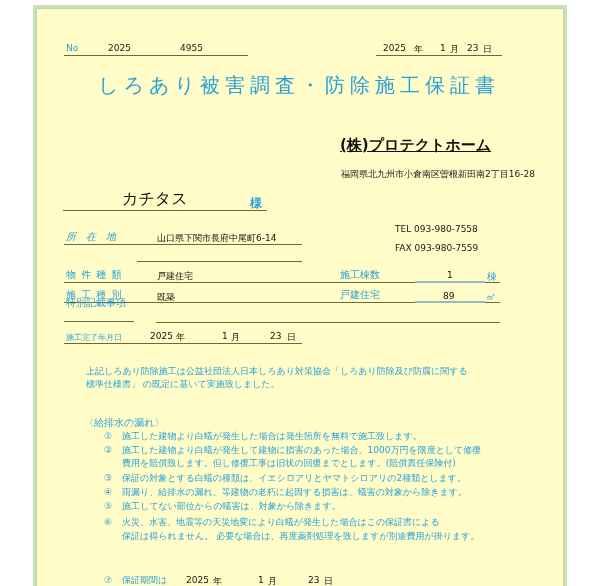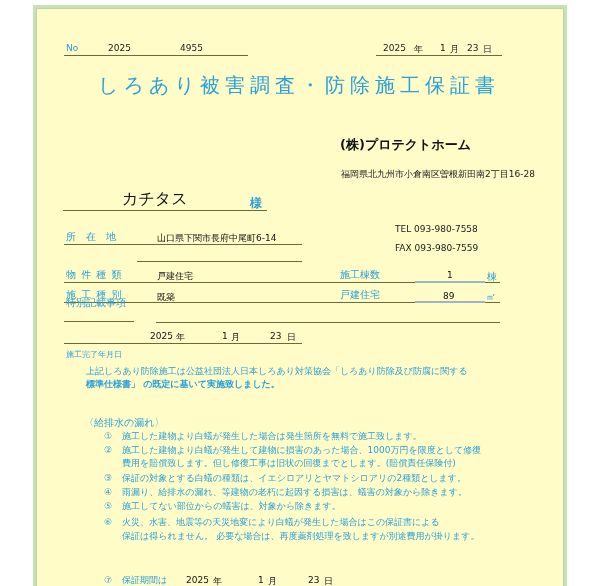--- a/index.html
+++ b/index.html
@@ -11,21 +11,21 @@
     border: 3px solid #c8e0b4;
     box-shadow: inset 0 0 0 1px #b7d6a8;
   }
   .abs { position: absolute; white-space: nowrap; }
   .blue { color: #2aa0d8; }
   .black { color: #1a1a1a; }
   .uline { position: absolute; height: 1px; background: #6b6b3a; }
   .bline { position: absolute; height: 2px; background: #9ab6c8; }
   .sm { font-size: 9px; }
   .title { font-size: 20px; letter-spacing: 5px; color: #2aa0d8; }
-  .company { font-size: 13px; font-weight: bold; color: #111; }
+  .company { font-size: 15px; font-weight: bold; color: #111; text-decoration: underline; }
   .addr { font-size: 9px; color: #1a1a1a; }
   .cust { font-size: 16px; color: #111; }
   .lbl { font-size: 10px; color: #2aa0d8; letter-spacing: 1px; }
   .txt { font-size: 9px; color: #2aa0d8; line-height: 13px; }
   .val { font-size: 9px; color: #111; }
 </style>
 </head>
 <body>
 
 <div class="paper"></div>
@@ -47,21 +47,21 @@
 
 <div class="abs company" style="left:340px;top:136px;">(株)プロテクトホーム</div>
 <div class="abs addr" style="left:341px;top:168px;">福岡県北九州市小倉南区曽根新田南2丁目16-28</div>
 <div class="abs addr" style="left:395px;top:184px;margin-top:40px;">TEL 093-980-7558</div>
 <div class="abs addr" style="left:395px;top:199px;margin-top:44px;">FAX 093-980-7559</div>
 
 <div class="abs cust" style="left:122px;top:189px;">カチタス</div>
 <div class="abs blue" style="left:250px;top:195px;font-size:12px;font-weight:bold;">様</div>
 <div class="uline" style="left:63px;top:210px;width:204px;"></div>
 
-<div class="abs lbl" style="left:66px;top:230px;letter-spacing:0;">所　在　地</div>
+<div class="abs lbl" style="left:66px;top:230px;letter-spacing:0;font-style:italic;">所　在　地</div>
 <div class="abs val" style="left:157px;top:232px;">山口県下関市長府中尾町6-14</div>
 <div class="uline" style="left:64px;top:244px;width:238px;"></div>
 <div class="uline" style="left:137px;top:261px;width:165px;"></div>
 
 <div class="abs lbl" style="left:66px;top:268px;">物 件 種 類</div>
 <div class="abs val" style="left:157px;top:270px;">戸建住宅</div>
 <div class="uline" style="left:64px;top:282px;width:436px;"></div>
 
 <div class="abs lbl" style="left:340px;top:268px;letter-spacing:0;">施工棟数</div>
 <div class="abs val" style="left:447px;top:270px;">1</div>
@@ -74,31 +74,31 @@
 
 <div class="abs lbl" style="left:340px;top:288px;letter-spacing:0;">戸建住宅</div>
 <div class="abs val" style="left:443px;top:291px;">89</div>
 <div class="abs blue" style="left:486px;top:290px;font-size:10px;">㎡</div>
 <div class="bline" style="left:415px;top:301px;width:70px;"></div>
 
 <div class="abs lbl" style="left:66px;top:296px;letter-spacing:0;text-align:right;">特別記載事項</div>
 <div class="uline" style="left:64px;top:321px;width:70px;"></div>
 <div class="uline" style="left:156px;top:322px;width:344px;"></div>
 
-<div class="abs blue" style="left:66px;top:332px;font-size:8px;margin-top:17px;">施工完了年月日</div>
+<div class="abs blue" style="left:66px;top:332px;font-size:8px;">施工完了年月日</div>
 <span class="abs val" style="left:150px;top:331px;">2025</span>
 <span class="abs val" style="left:176px;top:331px;">年</span>
 <span class="abs val" style="left:222px;top:331px;">1</span>
 <span class="abs val" style="left:231px;top:331px;">月</span>
 <span class="abs val" style="left:270px;top:331px;">23</span>
 <span class="abs val" style="left:287px;top:331px;">日</span>
 <div class="uline" style="left:64px;top:343px;width:238px;"></div>
 
 <div class="abs txt" style="left:86px;top:365px;">上記しろあり防除施工は公益社団法人日本しろあり対策協会「しろあり防除及び防腐に関する</div>
-<div class="abs txt" style="left:86px;top:378px;font-weight:bold;">標準仕様書」 の既定に基いて実施致しました。</div>
+<div class="abs txt" style="left:86px;top:378px;">標準仕様書」 の既定に基いて実施致しました。</div>
 
 <div class="abs txt" style="left:84px;top:416px;font-size:10px;">〈給排水の漏れ〉</div>
 
 <div class="abs txt" style="left:104px;top:430px;">①</div>
 <div class="abs txt" style="left:122px;top:430px;">施工した建物より白蟻が発生した場合は発生箇所を無料で施工致します。</div>
 
 <div class="abs txt" style="left:104px;top:444px;">②</div>
 <div class="abs txt" style="left:122px;top:444px;">施工した建物より白蟻が発生して建物に損害のあった場合、1000万円を限度として修復</div>
 <div class="abs txt" style="left:122px;top:457px;">費用を賠償致します。但し修復工事は旧状の回復までとします。(賠償責任保険付)</div>
 

